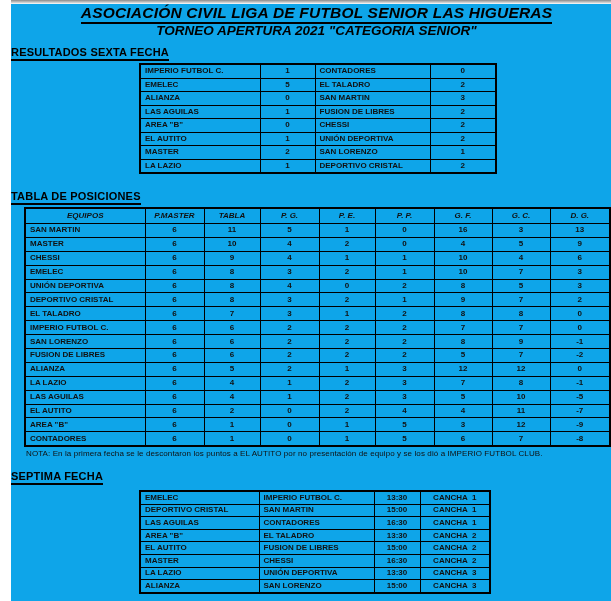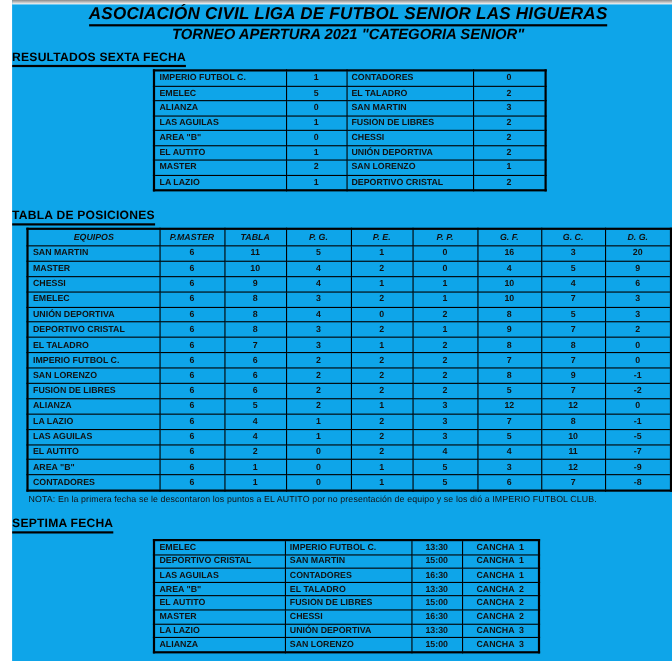--- a/index.html
+++ b/index.html
@@ -159,21 +159,21 @@
     <tbody>
         <tr>
           <td class="team">SAN MARTIN</td>
           <td class="num">6</td>
           <td class="num">11</td>
           <td class="num">5</td>
           <td class="num">1</td>
           <td class="num">0</td>
           <td class="num">16</td>
           <td class="num">3</td>
-          <td class="num">20</td>
+          <td class="num">13</td>
         </tr>
         <tr>
           <td class="team">MASTER</td>
           <td class="num">6</td>
           <td class="num">10</td>
           <td class="num">4</td>
           <td class="num">2</td>
           <td class="num">0</td>
           <td class="num">4</td>
           <td class="num">5</td>

